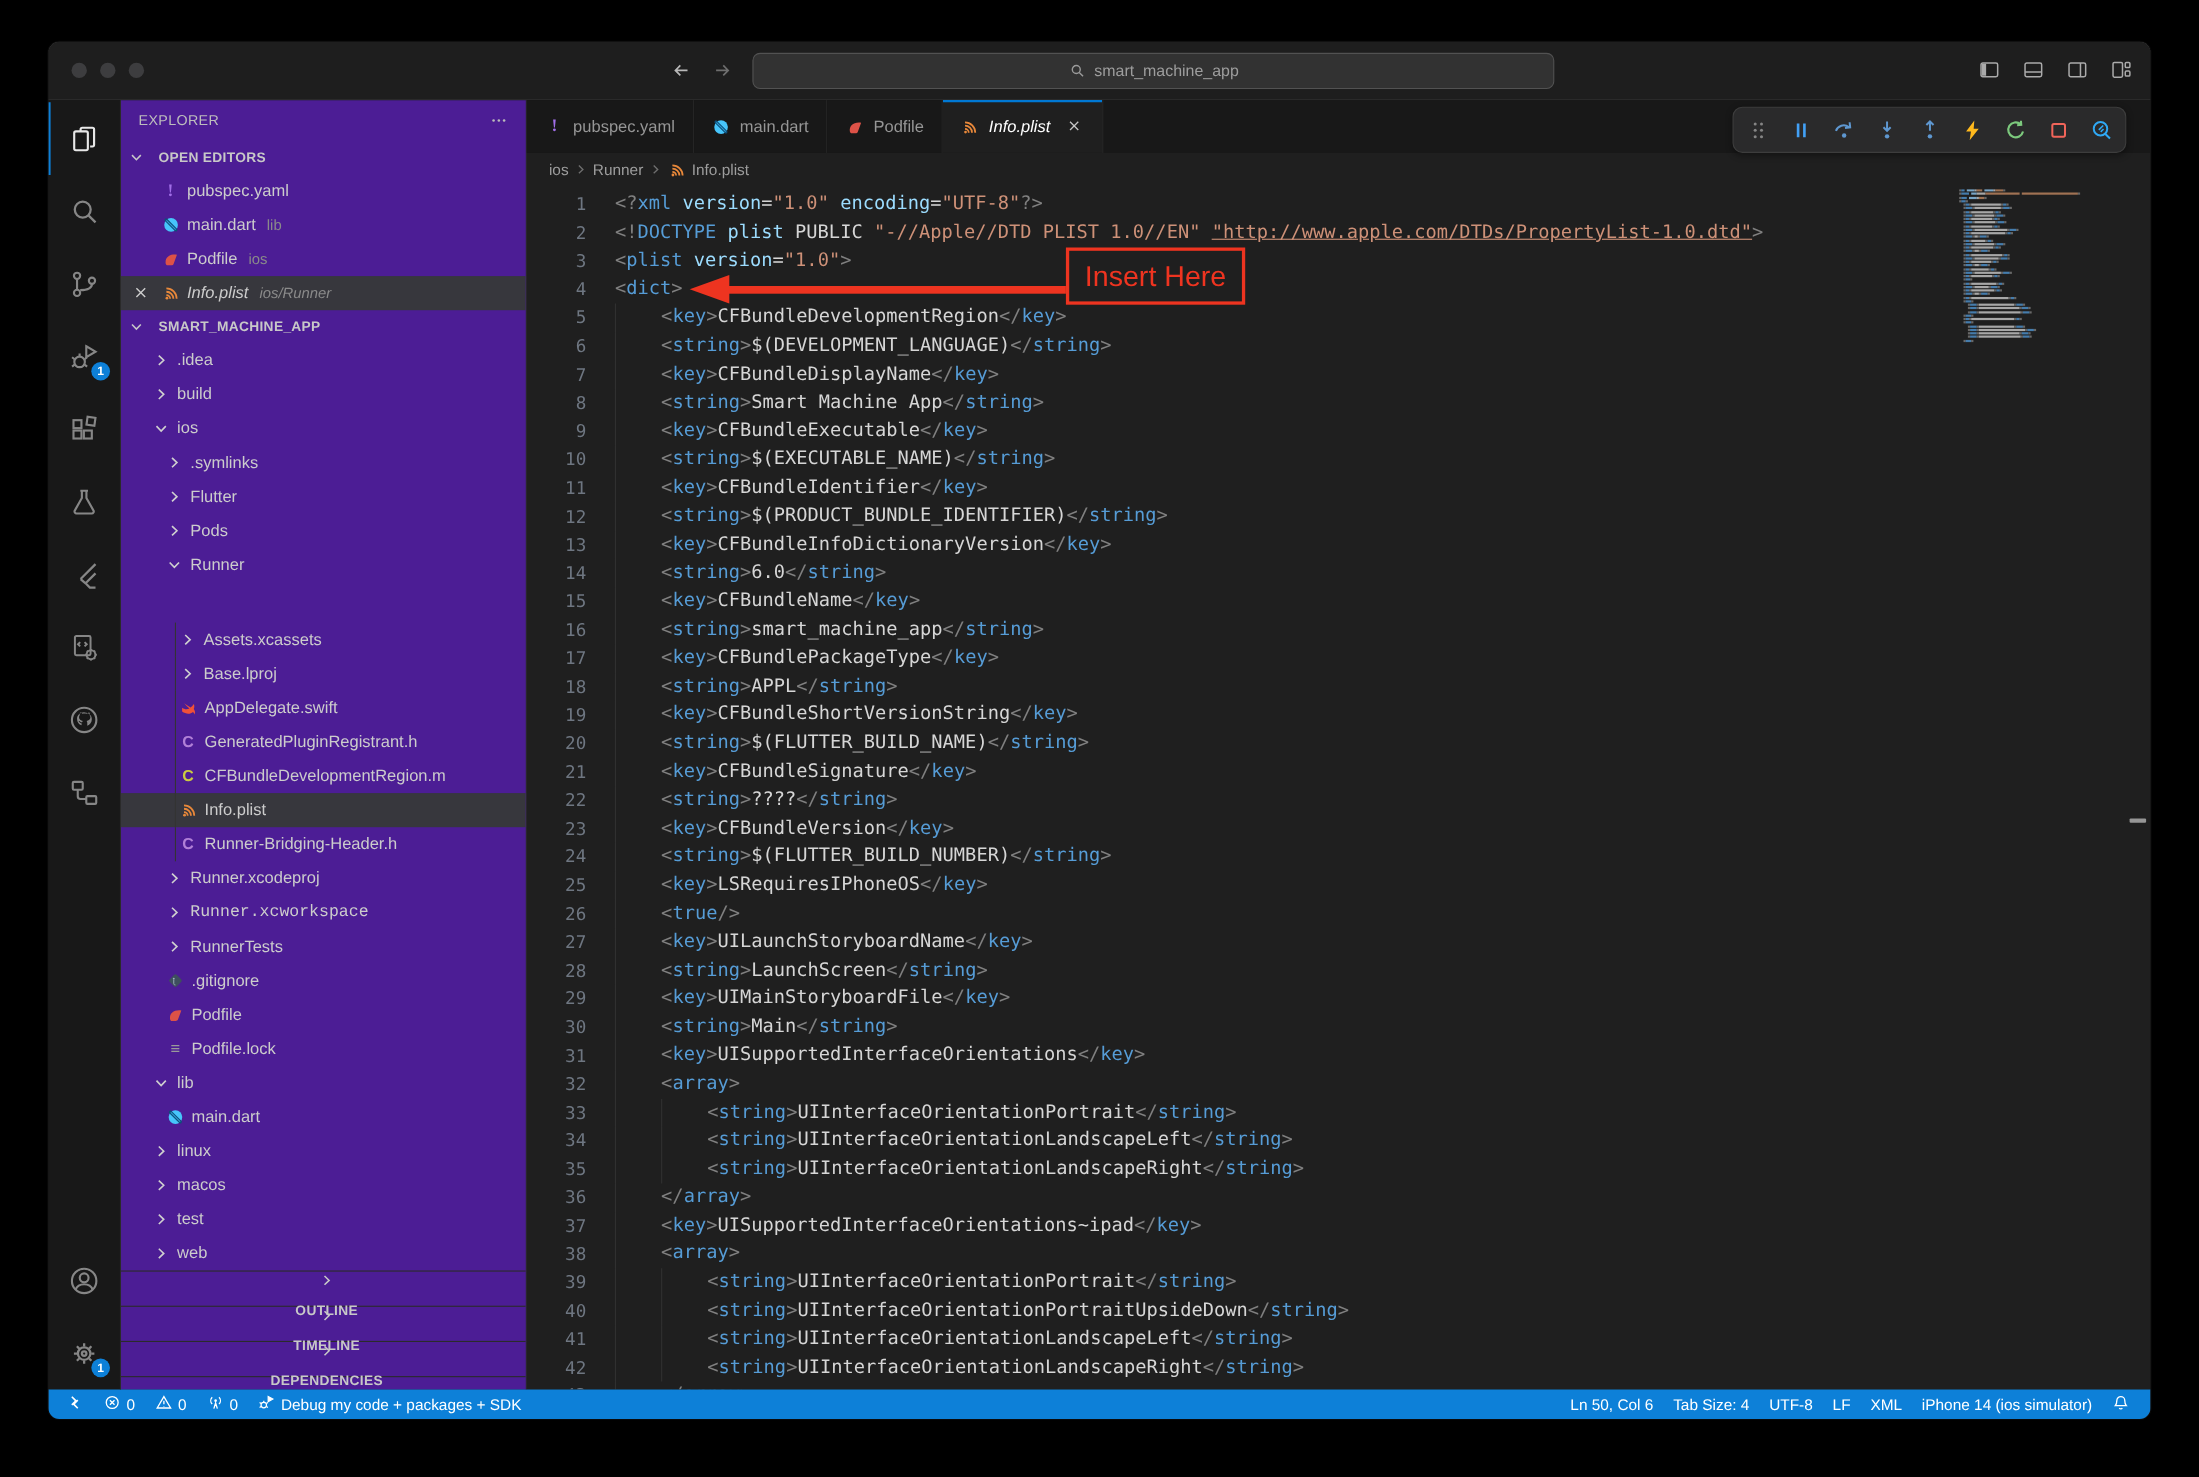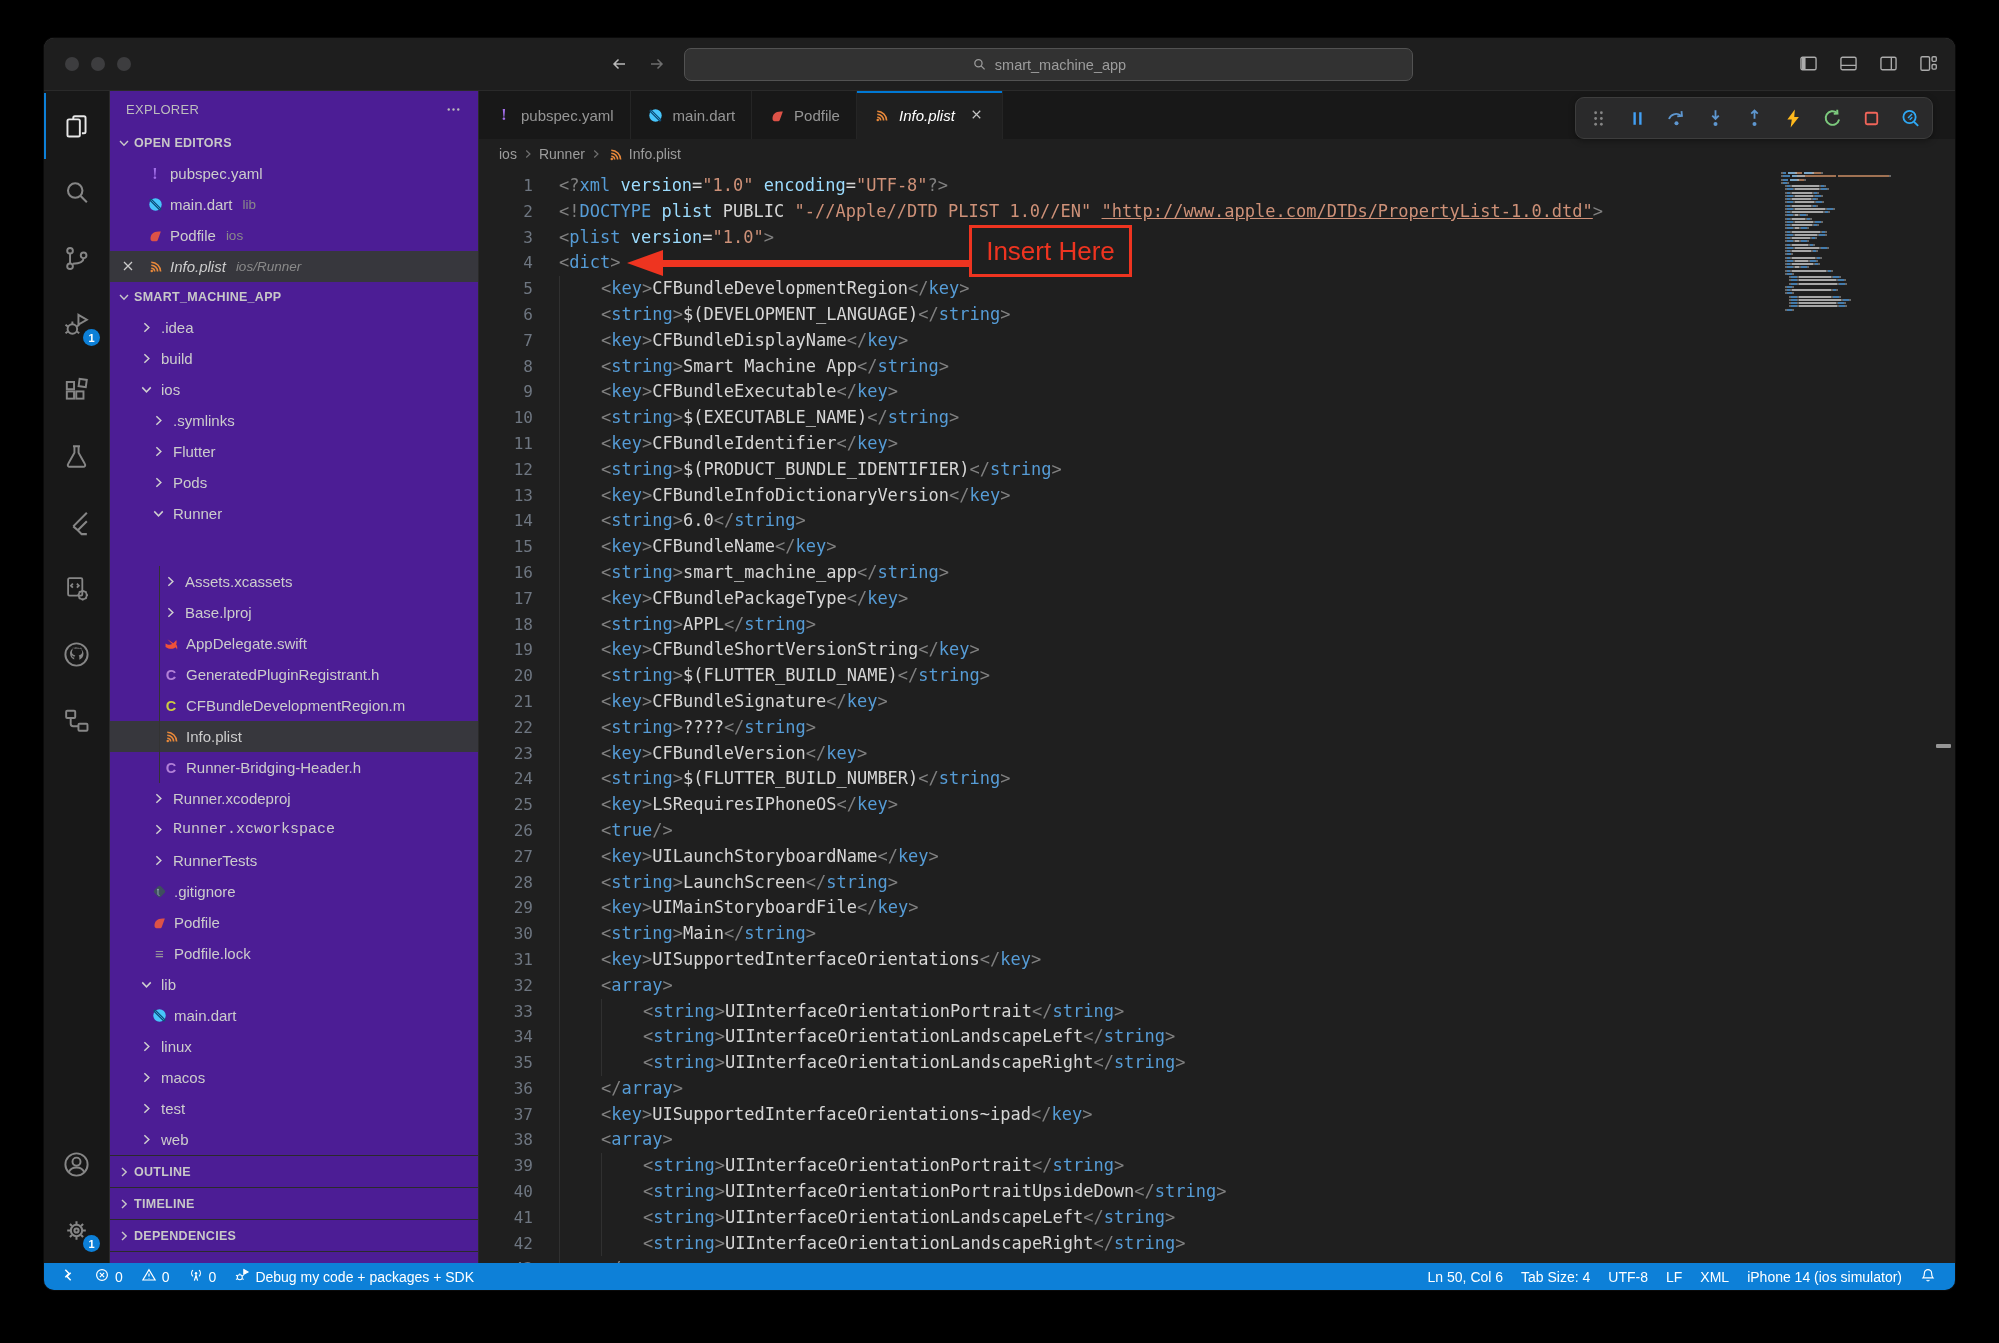--- a/index.html
+++ b/index.html
@@ -29,41 +29,41 @@
   .ab-item.active{color:#e7e7e7;box-shadow:inset 2px 0 0 var(--blue);}
   .ab-item svg{width:31px;height:31px;}
   .ab-badge{position:absolute;right:9px;bottom:11px;min-width:17px;height:17px;border-radius:9px;background:var(--blue);
     color:#fff;font-size:11px;display:flex;align-items:center;justify-content:center;font-weight:600;}
   #ab-spacer{flex:1;}
   
   #sidebar{width:368px;background:#4c1d95;border-right:1px solid #2a2a2a;color:#cccccc;overflow:hidden;}
   #explorer-head{height:37px;display:flex;align-items:center;padding:0 16px;color:#bdbdbd;font-size:13px;letter-spacing:.3px;}
   #explorer-head .sp{flex:1;}
   .sec-head{height:30px;display:flex;align-items:center;font-size:12.5px;font-weight:700;color:#c8c8c8;
-    padding-left:6px;letter-spacing:.3px;gap:2px;}
+    padding-left:6px;letter-spacing:.3px;gap:12px;}
   .sec-head .chev{width:16px;height:16px;color:#c8c8c8;}
   .chev svg{width:16px;height:16px;}
   .row{height:31px;display:flex;align-items:center;font-size:15px;position:relative;gap:6px;}
   .row .lbl{white-space:nowrap;}
   .row .detail{color:#8a8a8a;font-size:13.5px;margin-left:4px;white-space:nowrap;}
   .row.sel{background:#37373d;}
   .row.preview .lbl,.row.preview .detail{font-style:italic;}
   .oe-row{padding-left:36px;}
   .oe-close{position:absolute;left:10px;top:7px;width:17px;height:17px;color:#cccccc;}
   .oe-close svg{width:16px;height:16px;}
   .ic{display:inline-flex;width:18px;height:18px;align-items:center;justify-content:center;flex:none;}
   .ic svg{width:17px;height:17px;}
   .pub-ic{color:#a16ee8;font-weight:700;font-size:16px;font-family:"Liberation Serif",serif;}
   .c-purple{color:#b180d7;font-weight:700;font-size:14.5px;}
   .c-yellow{color:#cbcb41;font-weight:700;font-size:14.5px;}
   .lock-ic{color:#9a9a9a;font-size:15px;font-weight:700;letter-spacing:-1px;}
   .t-chev{width:17px;height:17px;color:#cfcfcf;flex:none;}
   .ti.g3::before{content:"";position:absolute;left:49px;top:0;bottom:0;width:1px;background:#333;}
   #bottom-panels{border-top:1px solid #2b2b2b;}
-  #bottom-panels .sec-head{border-bottom:1px solid #2b2b2b;height:31px;}
+  #bottom-panels .sec-head{border-bottom:1px solid #2b2b2b;height:31px;flex-direction:column;}
   
   #editor{flex:1;display:flex;flex-direction:column;background:#1f1f1f;position:relative;min-width:0;}
   #tabbar{height:48px;background:#181818;display:flex;position:relative;flex:none;}
   .tab{display:flex;align-items:center;padding:0 16px;gap:8px;font-size:15px;color:#969696;
     background:#181818;border-right:1px solid #252525;position:relative;}
   .tab.active{background:#1f1f1f;color:#fff;box-shadow:inset 0 2px 0 #0078d4;}
   .tab.active .tab-label{font-style:italic;}
   .tab-close{width:17px;height:17px;color:#c5c5c5;margin-left:6px;}
   .tab-close svg{width:15px;height:15px;}
   #dbg-toolbar{position:absolute;right:22px;top:6px;height:40px;background:#2a2a2b;border:1px solid #3d3d3d;

